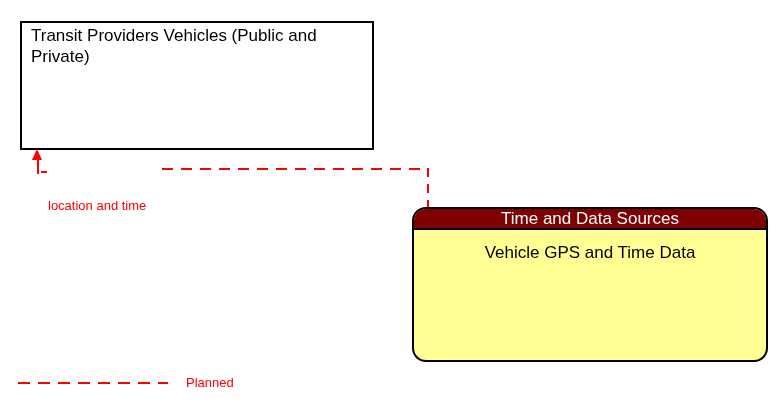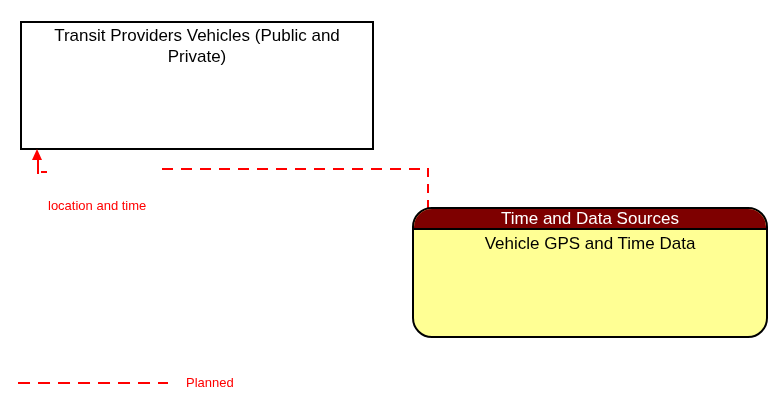--- a/index.html
+++ b/index.html
@@ -17,40 +17,40 @@
     background:#fff;cursor:pointer;
   }
   .box-left .hdr{
     height:18px;line-height:18px;
     background:var(--header-blue);
     border-bottom:2px solid var(--border-black);
     color:#fff;font-size:17px;text-align:center;
     white-space:nowrap;overflow:hidden;
   }
   .box-left .bdy{
-    padding:2px 24px 0;
-    color:#000;font-size:17px;line-height:21px;text-align:center;
+    padding:2px 9px 0;
+    color:#000;font-size:17px;line-height:21px;text-align:left;
   }
   
   .box-right{
-    position:absolute;left:412px;top:207px;width:356px;height:131px;
+    position:absolute;left:412px;top:207px;width:356px;height:155px;
     box-sizing:border-box;border:2px solid var(--border-black);
-    border-radius:20px;
+    border-radius:14px;
     background:var(--body-yellow);
     overflow:hidden;cursor:pointer;
   }
   .box-right .hdr{
     height:19px;line-height:19px;
     background:var(--header-maroon);
     border-bottom:2px solid var(--border-black);
     color:#fff;font-size:17px;text-align:center;
     white-space:nowrap;overflow:hidden;
   }
   .box-right .bdy{
-    padding:3px 6px 0;
+    padding:12px 6px 0;
     color:#000;font-size:17px;line-height:21px;text-align:center;
   }
   
   .arrowhead{
     position:absolute;left:32px;top:149px;width:0;height:0;
     border-left:5px solid transparent;border-right:5px solid transparent;
     border-bottom:11px solid var(--line-red);
   }
   .arrow-stem{
     position:absolute;left:37px;top:158px;width:2px;height:16px;

